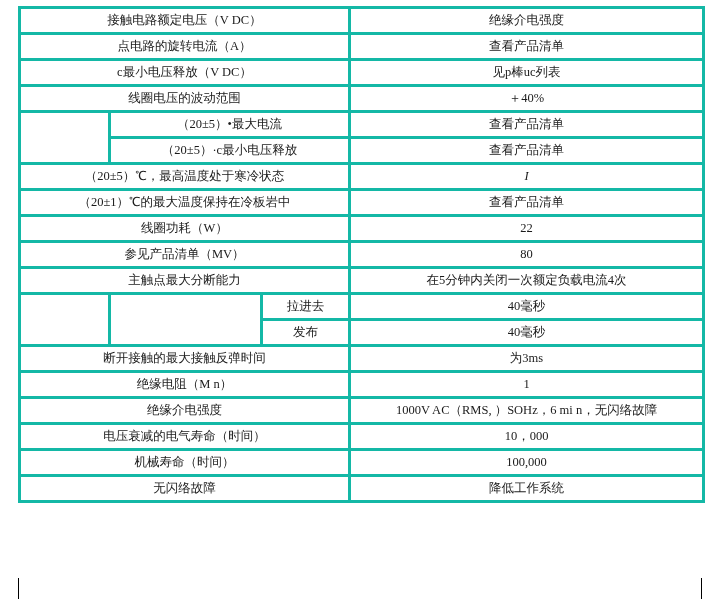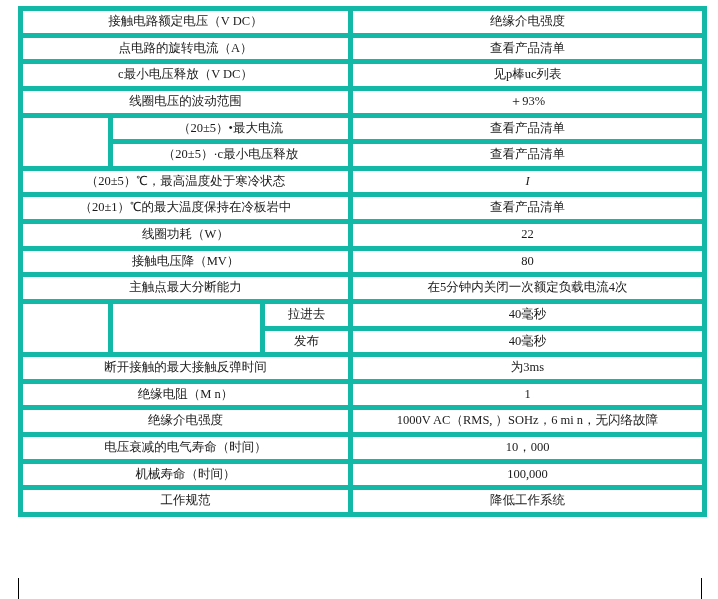--- a/index.html
+++ b/index.html
@@ -20,21 +20,21 @@
     height: 599px;
     box-sizing: border-box;
   }
   table.spec {
     border-collapse: collapse;
     width: 684px;
     margin: 6px 0 0 18px;
     table-layout: fixed;
   }
   table.spec td {
-    border: 5px solid #14b8a6;
+    border: 3px solid #14b8a6;
     font-size: 12.5px;
     text-align: center;
     vertical-align: middle;
     padding: 3px 16px;
     line-height: 1.25;
     height: 26px;
     box-sizing: border-box;
   }
   td.label {
     
@@ -97,21 +97,21 @@
       <tr>
         <td class="label" colspan="3">点电路的旋转电流（A）</td>
         <td class="value">查看产品清单</td>
       </tr>
       <tr>
         <td class="label" colspan="3">c最小电压释放（V DC）</td>
         <td class="value">见p棒uc列表</td>
       </tr>
       <tr>
         <td class="label" colspan="3">线圈电压的波动范围</td>
-        <td class="value">＋93%</td>
+        <td class="value">＋40%</td>
       </tr>
 
       <tr>
         <td rowspan="2" class="blank nb-left"></td>
         <td colspan="2" class="label tall">（20±5）•最大电流</td>
         <td class="value tall">查看产品清单</td>
       </tr>
       <tr>
         <td colspan="2" class="label tall">（20±5）·c最小电压释放</td>
         <td class="value tall">查看产品清单</td>
@@ -123,21 +123,21 @@
       </tr>
       <tr>
         <td class="label" colspan="3">（20±1）℃的最大温度保持在冷板岩中</td>
         <td class="value">查看产品清单</td>
       </tr>
       <tr>
         <td class="label" colspan="3">线圈功耗（W）</td>
         <td class="value">22</td>
       </tr>
       <tr>
-        <td class="label" colspan="3">接触电压降（MV）</td>
+        <td class="label" colspan="3">参见产品清单（MV）</td>
         <td class="value">80</td>
       </tr>
       <tr>
         <td class="label" colspan="3">主触点最大分断能力</td>
         <td class="value">在5分钟内关闭一次额定负载电流4次</td>
       </tr>
 
       <tr>
         <td rowspan="2" class="blank nb-left"></td>
         <td rowspan="2" class="blank"></td>
@@ -163,20 +163,20 @@
       </tr>
       <tr>
         <td class="label" colspan="3">电压衰减的电气寿命（时间）</td>
         <td class="value">10，000</td>
       </tr>
       <tr>
         <td class="label" colspan="3">机械寿命（时间）</td>
         <td class="value big">100,000</td>
       </tr>
       <tr>
-        <td class="label tall" colspan="3">工作规范</td>
+        <td class="label tall" colspan="3">无闪络故障</td>
         <td class="value tall">降低工作系统</td>
       </tr>
     </tbody>
   </table>
 
   <div class="bottom-strip"></div>
 </div>
 
 </body></html>

